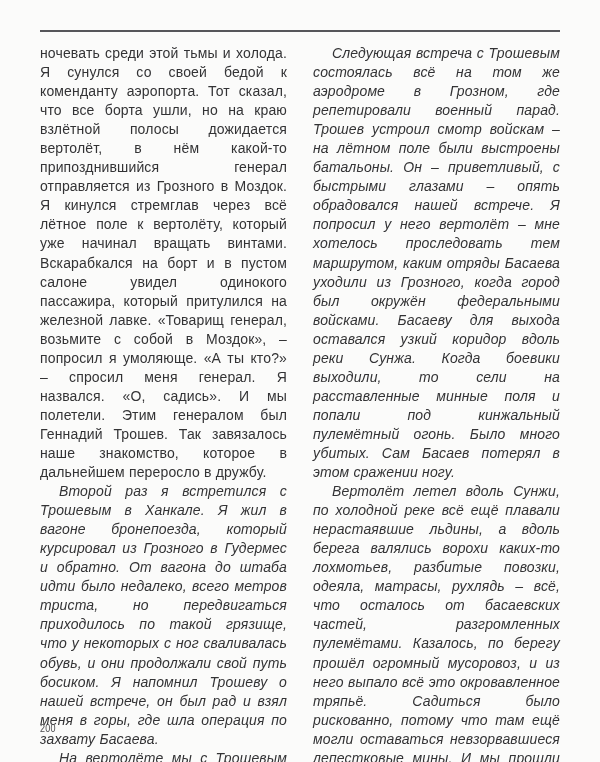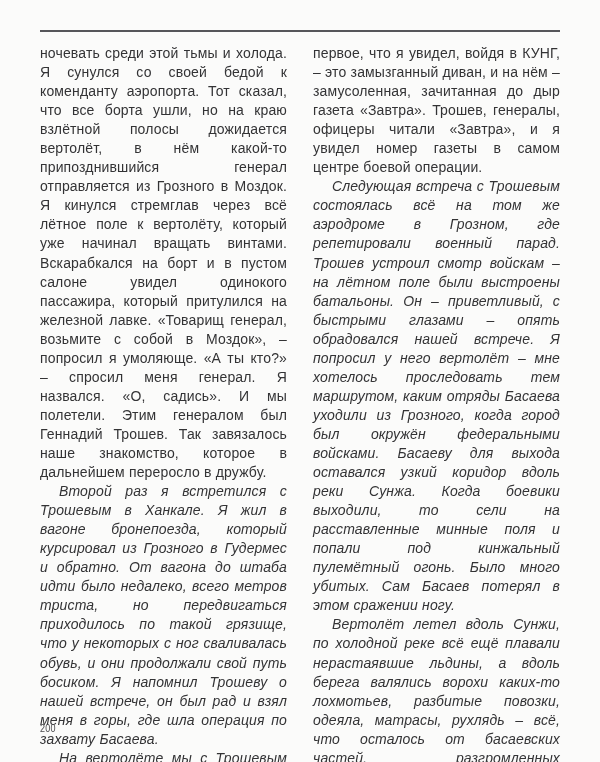--- a/index.html
+++ b/index.html
@@ -90,21 +90,20 @@
 
   <div class="columns">
 
     <div class="column">
       <p>ночевать среди этой тьмы и холода. Я сунулся со своей бедой к коменданту аэропорта. Тот сказал, что все борта ушли, но на краю взлётной полосы дожидается вертолёт, в нём какой-то припозднившийся генерал отправляется из Грозного в Моздок. Я кинулся стремглав через всё лётное поле к вертолёту, который уже начинал вращать винтами. Вскарабкался на борт и в пустом салоне увидел одинокого пассажира, который притулился на железной лавке. «Товарищ генерал, возьмите с собой в Моздок», – попросил я умоляюще. «А ты кто?» – спросил меня генерал. Я назвался. «О, садись». И мы полетели. Этим генералом был Геннадий Трошев. Так завязалось наше знакомство, которое в дальнейшем переросло в дружбу.</p>
       <p class="indent">Второй раз я встретился с Трошевым в Ханкале. Я жил в вагоне бронепоезда, который курсировал из Грозного в Гудермес и обратно. От вагона до штаба идти было недалеко, всего метров триста, но передвигаться приходилось по такой грязище, что у некоторых с ног сваливалась обувь, и они продолжали свой путь босиком. Я напомнил Трошеву о нашей встрече, он был рад и взял меня в горы, где шла операция по захвату Басаева.</p>
       <p class="indent">На вертолёте мы с Трошевым пролетели над склонами гор, покрытыми не опавшими за зиму, ржавыми дубами, и на вершине горы опустились на площадку, где находился штаб операции. Вокруг были ущелья, горы и снова ущелья и горы, горы, стоял командирский КУНГ с развёрнутыми антеннами. Генерал из кунга командовал операцией: в ущелье, где предположительно находился Басаев, сначала посылал штурмовики, которые бомбили склоны горы, затем вертолёты, что наносили воздушные удары, потом шёл спецназ, процеживая ущелье. Но</p>
     </div>
 
     <div class="column">
-      <p>первое, что я увидел, войдя в КУНГ, – это замызганный диван, и на нём – замусоленная, зачитанная до дыр газета «Завтра». Трошев, генералы, офицеры читали «Завтра», и я увидел номер газеты в самом центре боевой операции.</p>
       <p class="indent">Следующая встреча с Трошевым состоялась всё на том же аэродроме в Грозном, где репетировали военный парад. Трошев устроил смотр войскам – на лётном поле были выстроены батальоны. Он – приветливый, с быстрыми глазами – опять обрадовался нашей встрече. Я попросил у него вертолёт – мне хотелось проследовать тем маршрутом, каким отряды Басаева уходили из Грозного, когда город был окружён федеральными войсками. Басаеву для выхода оставался узкий коридор вдоль реки Сунжа. Когда боевики выходили, то сели на расставленные минные поля и попали под кинжальный пулемётный огонь. Было много убитых. Сам Басаев потерял в этом сражении ногу.</p>
       <p class="indent">Вертолёт летел вдоль Сунжи, по холодной реке всё ещё плавали нерастаявшие льдины, а вдоль берега валялись ворохи каких-то лохмотьев, разбитые повозки, одеяла, матрасы, рухлядь – всё, что осталось от басаевских частей, разгромленных пулемётами. Казалось, по берегу прошёл огромный мусоровоз, и из него выпало всё это окровавленное тряпьё. Садиться было рискованно, потому что там ещё могли оставаться невзорвавшиеся лепестковые мины. И мы прошли над тем маршрутом, где состоялся исход Басаева из Грозного.</p>
 
     </div>
 
   </div>
 
   <div class="page-number">200</div>
 
 </div>

